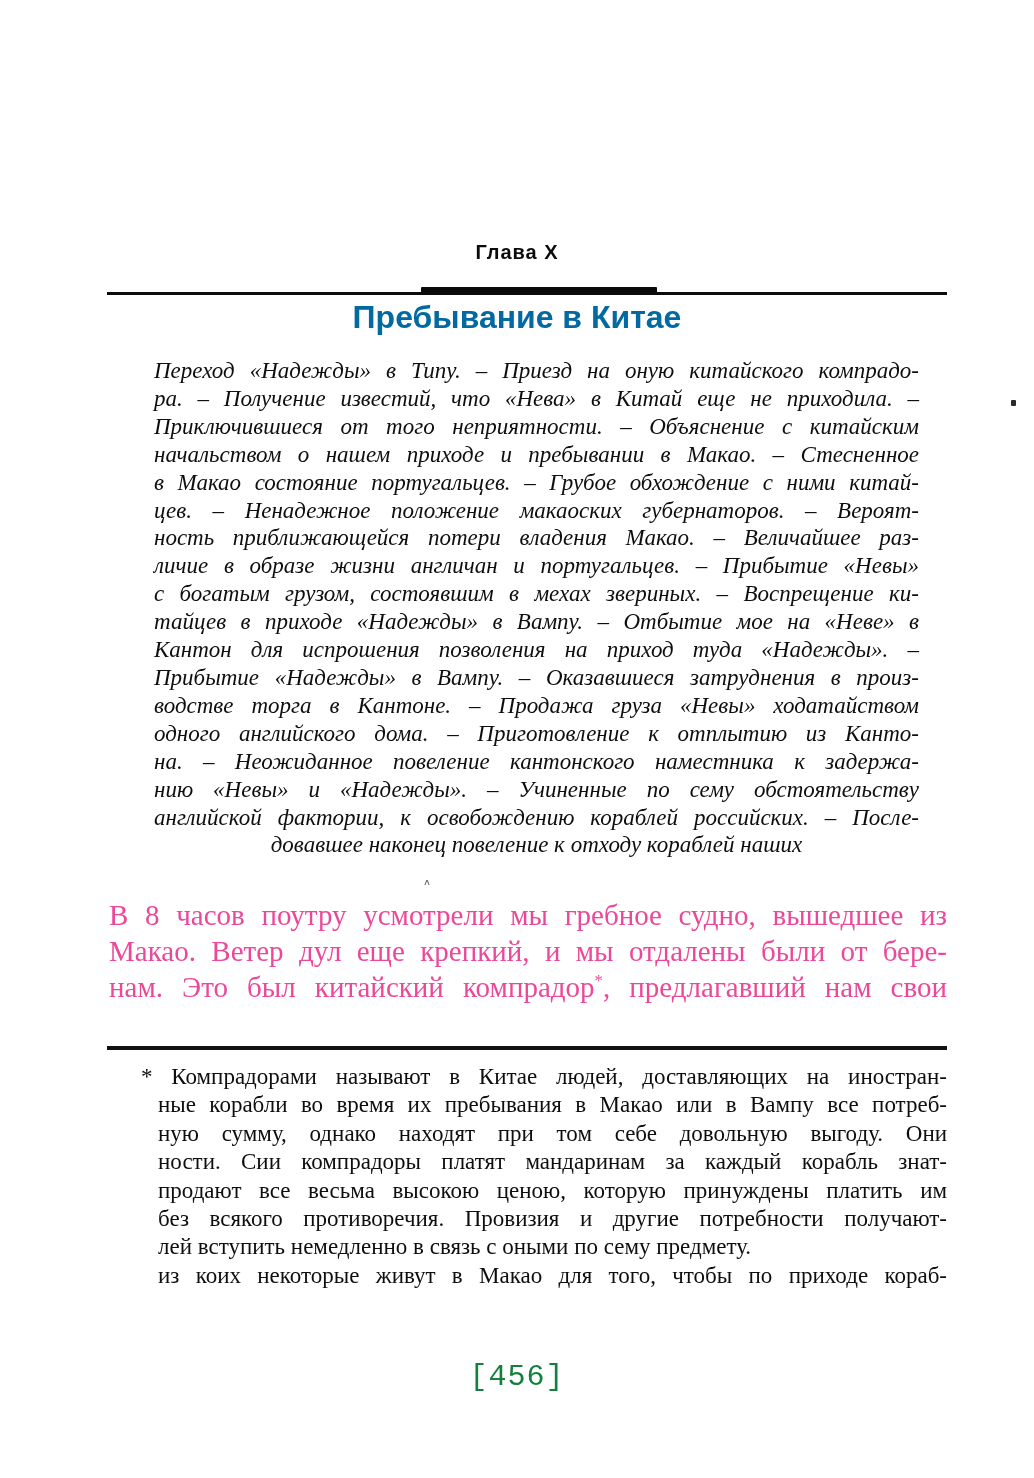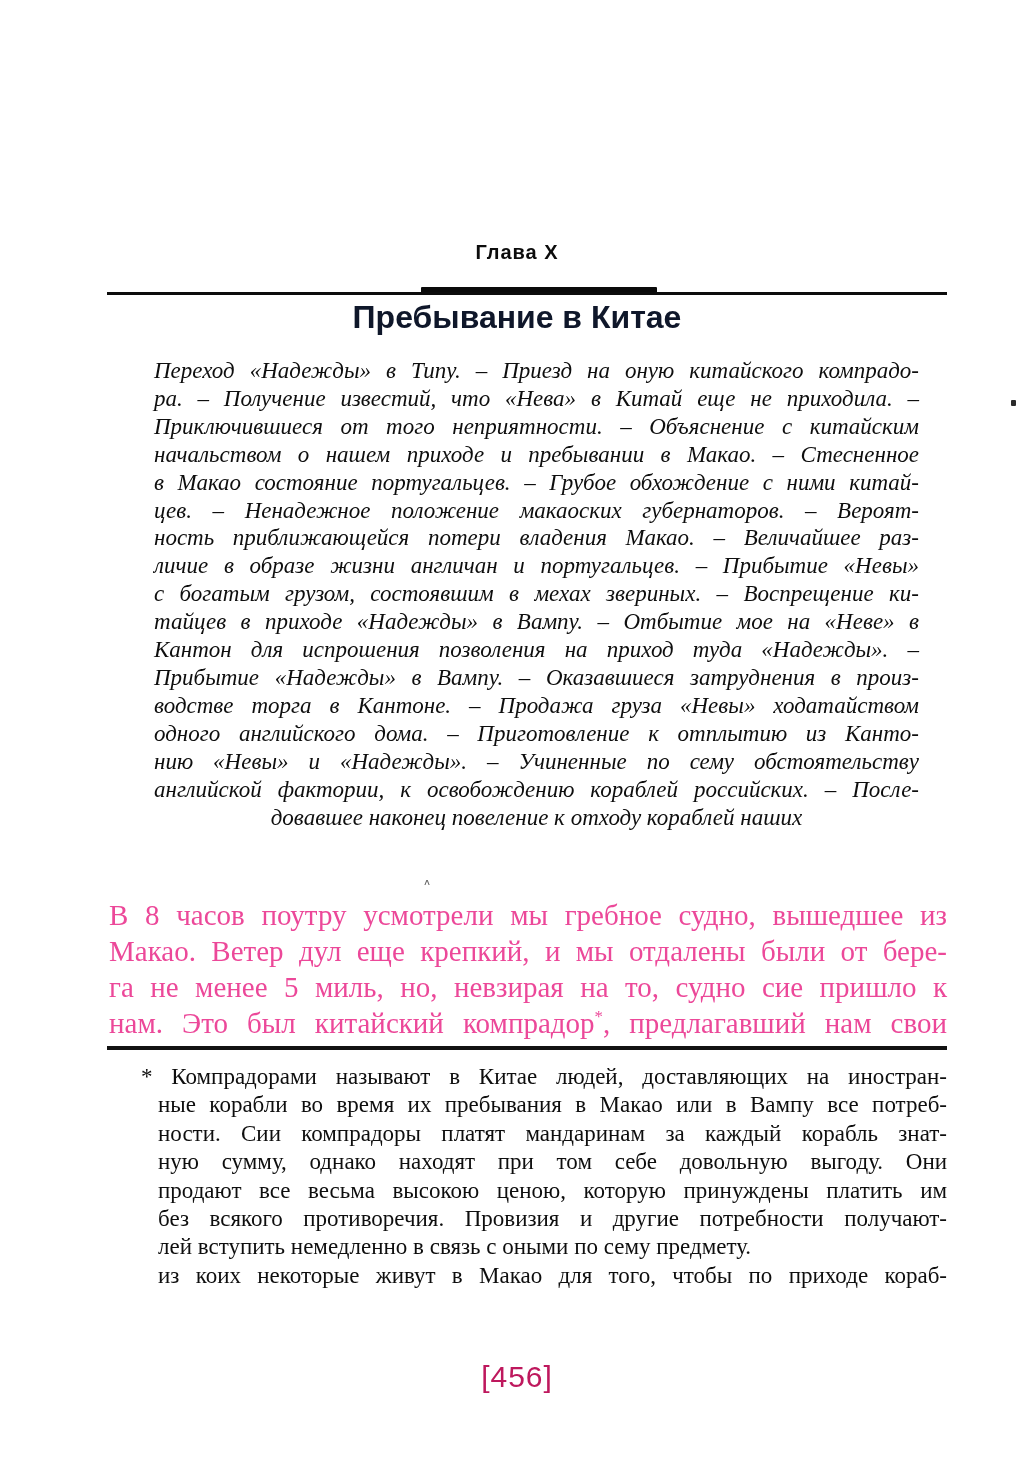--- a/index.html
+++ b/index.html
@@ -56,21 +56,21 @@
   .chapter-title {
     position: absolute;
     top: 299px;
     left: 0;
     width: 100%;
     margin: 0;
     text-align: center;
     font-family: "Liberation Sans", sans-serif;
     font-weight: 700;
     font-size: 32px;
-    color: #0f172a;
+    color: #0369a1;
   }
   
   .tline {
     text-align: justify;
     text-align-last: justify;
     white-space: nowrap;
   }
   .summary {
     position: absolute;
     top: 357px;
@@ -117,24 +117,24 @@
   }
   .footnote .tline { padding-left: 17px; }
   .footnote .tline:first-child { padding-left: 0; }
   
   .page-number {
     position: absolute;
     top: 1360px;
     left: 0;
     width: 100%;
     text-align: center;
-    font-family: Liberation Sans, sans-serif;
+    font-family: Liberation Mono, monospace;
     font-size: 30px;
     letter-spacing: 1px;
-    color: #be185d;
+    color: #15803d;
   }
   
   .artifact-caret {
     position: absolute;
     top: 876px;
     left: 423px;
     font-family: "DejaVu Sans", sans-serif;
     font-size: 11px;
     color: #666666;
     transform: scaleY(0.8);
@@ -171,43 +171,43 @@
       <div class="tline">в Макао состояние португальцев. – Грубое обхождение с ними китай-</div>
       <div class="tline">цев. – Ненадежное положение макаоских губернаторов. – Вероят-</div>
       <div class="tline">ность приближающейся потери владения Макао. – Величайшее раз-</div>
       <div class="tline">личие в образе жизни англичан и португальцев. – Прибытие «Невы»</div>
       <div class="tline">с богатым грузом, состоявшим в мехах звериных. – Воспрещение ки-</div>
       <div class="tline">тайцев в приходе «Надежды» в Вампу. – Отбытие мое на «Неве» в</div>
       <div class="tline">Кантон для испрошения позволения на приход туда «Надежды». –</div>
       <div class="tline">Прибытие «Надежды» в Вампу. – Оказавшиеся затруднения в произ-</div>
       <div class="tline">водстве торга в Кантоне. – Продажа груза «Невы» ходатайством</div>
       <div class="tline">одного английского дома. – Приготовление к отплытию из Канто-</div>
+      <div class="tline">на. – Неожиданное повеление кантонского наместника к задержа-</div>
       <div class="tline">нию «Невы» и «Надежды». – Учиненные по сему обстоятельству</div>
       <div class="tline">английской фактории, к освобождению кораблей российских. – После-</div>
       <div class="tline" style="text-align-last: center;">довавшее наконец повеление к отходу кораблей наших</div>
     </section>
 
   <div class="artifact-caret">∧</div>
 
   <div class="artifact-speck"></div>
 
   <section class="body-text">
       <div class="tline">В 8 часов поутру усмотрели мы гребное судно, вышедшее из</div>
       <div class="tline">Макао. Ветер дул еще крепкий, и мы отдалены были от бере-</div>
-      <div class="tline">га не менее 5 миль, но, невзирая на то, судно сие пришло к</div>
       <div class="tline" style="text-align-last: justify;">нам. Это был китайский компрадор<sup>*</sup>, предлагавший нам свои</div>
     </section>
 
   <div class="fn-rule"></div>
 
   <section class="footnote">
       <div class="tline">* Компрадорами называют в Китае людей, доставляющих на иностран-</div>
       <div class="tline">ные корабли во время их пребывания в Макао или в Вампу все потреб-</div>
+      <div class="tline">ную сумму, однако находят при том себе довольную выгоду. Они</div>
       <div class="tline">ности. Сии компрадоры платят мандаринам за каждый корабль знат-</div>
-      <div class="tline">ную сумму, однако находят при том себе довольную выгоду. Они</div>
       <div class="tline">продают все весьма высокою ценою, которую принуждены платить им</div>
       <div class="tline">без всякого противоречия. Провизия и другие потребности получают-</div>
       <div class="tline" style="text-align-last: left;">лей вступить немедленно в связь с оными по сему предмету.</div>
       <div class="tline">из коих некоторые живут в Макао для того, чтобы по приходе кораб-</div>
     </section>
 
   <div class="page-number">[456]</div>
 
 </div>
 

